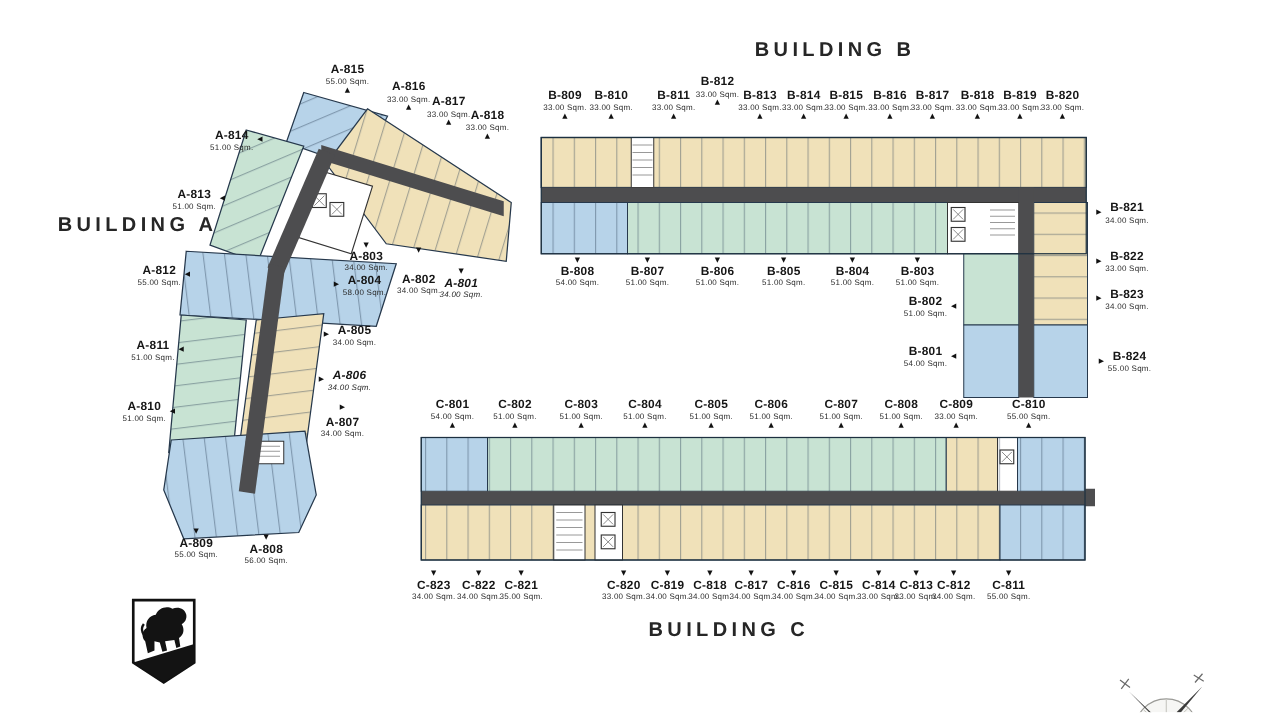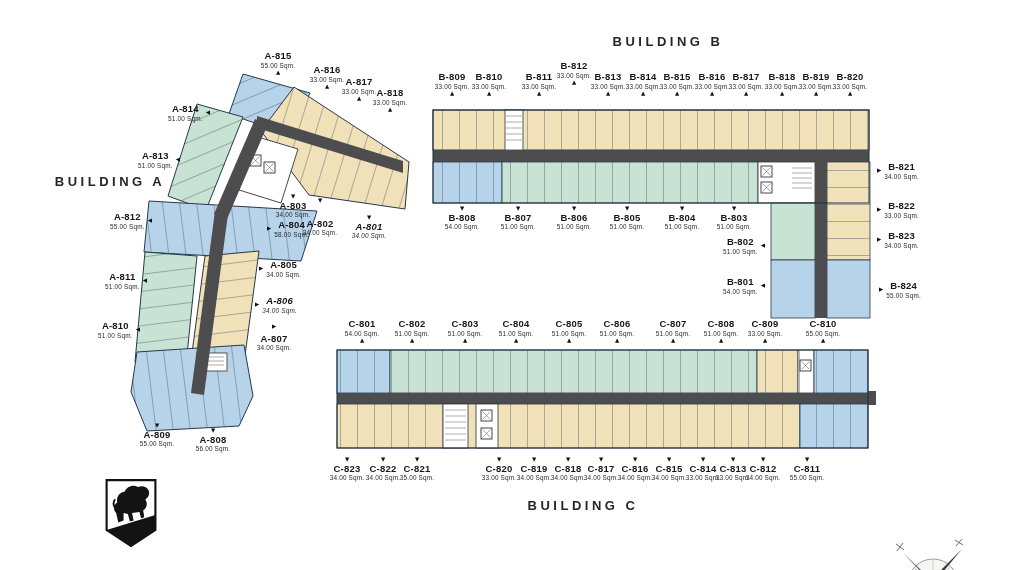--- a/index.html
+++ b/index.html
@@ -1,19 +1,19 @@
 <!DOCTYPE html>
 <html><head>
 <meta charset="utf-8">
 <style>
   html,body{margin:0;padding:0;background:#fff;}
   #stage{position:relative;width:1011px;height:570px;background:#ffffff;overflow:hidden;
          font-family:"Liberation Sans",sans-serif;color:#161616;}
   .plan{position:absolute;left:0;top:0;}
-  .bldg-title{position:absolute;transform:translate(-50%,-50%);font-size:13px;font-weight:700;
+  .bldg-title{position:absolute;transform:translate(-50%,-50%);font-size:16px;font-weight:700;
               letter-spacing:3.5px;color:#262626;white-space:nowrap;}
   
   .unit-label{position:absolute;display:flex;align-items:center;transform:translate(-50%,-50%);
               white-space:nowrap;z-index:5;color:#161616;}
   .arrow-below,.arrow-above{flex-direction:column;}
   .arrow-left,.arrow-right{flex-direction:row;gap:3px;}
   .lbl-text{display:flex;flex-direction:column;align-items:center;line-height:1.12;}
   .unit-id{font-size:9.5px;font-weight:700;letter-spacing:.2px;}
   .unit-size{font-size:6.4px;letter-spacing:.2px;color:#2a2a2a;}
   .pointer{font-size:5.5px;line-height:1;font-family:"DejaVu Sans",sans-serif;margin:1px 0;color:#111;}
@@ -130,21 +130,21 @@
   <div class="bldg-title" style="left:583px;top:505px">BUILDING C</div>
 
   <div style="position:absolute;inset:0;">
       <div class="unit-label arrow-above" style="left: 369px; top: 227px; font-style: italic;">
         <span class="pointer">▼</span>
         <span class="lbl-text">
           <span class="unit-id">A-801</span>
           <span class="unit-size">34.00 Sqm.</span>
         </span>
       </div>
-      <div class="unit-label arrow-above" style="left: 320px; top: 217px; gap: 14px;">
+      <div class="unit-label arrow-above" style="left: 335px; top: 217px; gap: 14px;">
         <span class="pointer">▼</span>
         <span class="lbl-text">
           <span class="unit-id">A-802</span>
           <span class="unit-size">34.00 Sqm.</span>
         </span>
       </div>
       <div class="unit-label arrow-above" style="left: 293px; top: 206px;">
         <span class="pointer">▼</span>
         <span class="lbl-text">
           <span class="unit-id">A-803</span>

